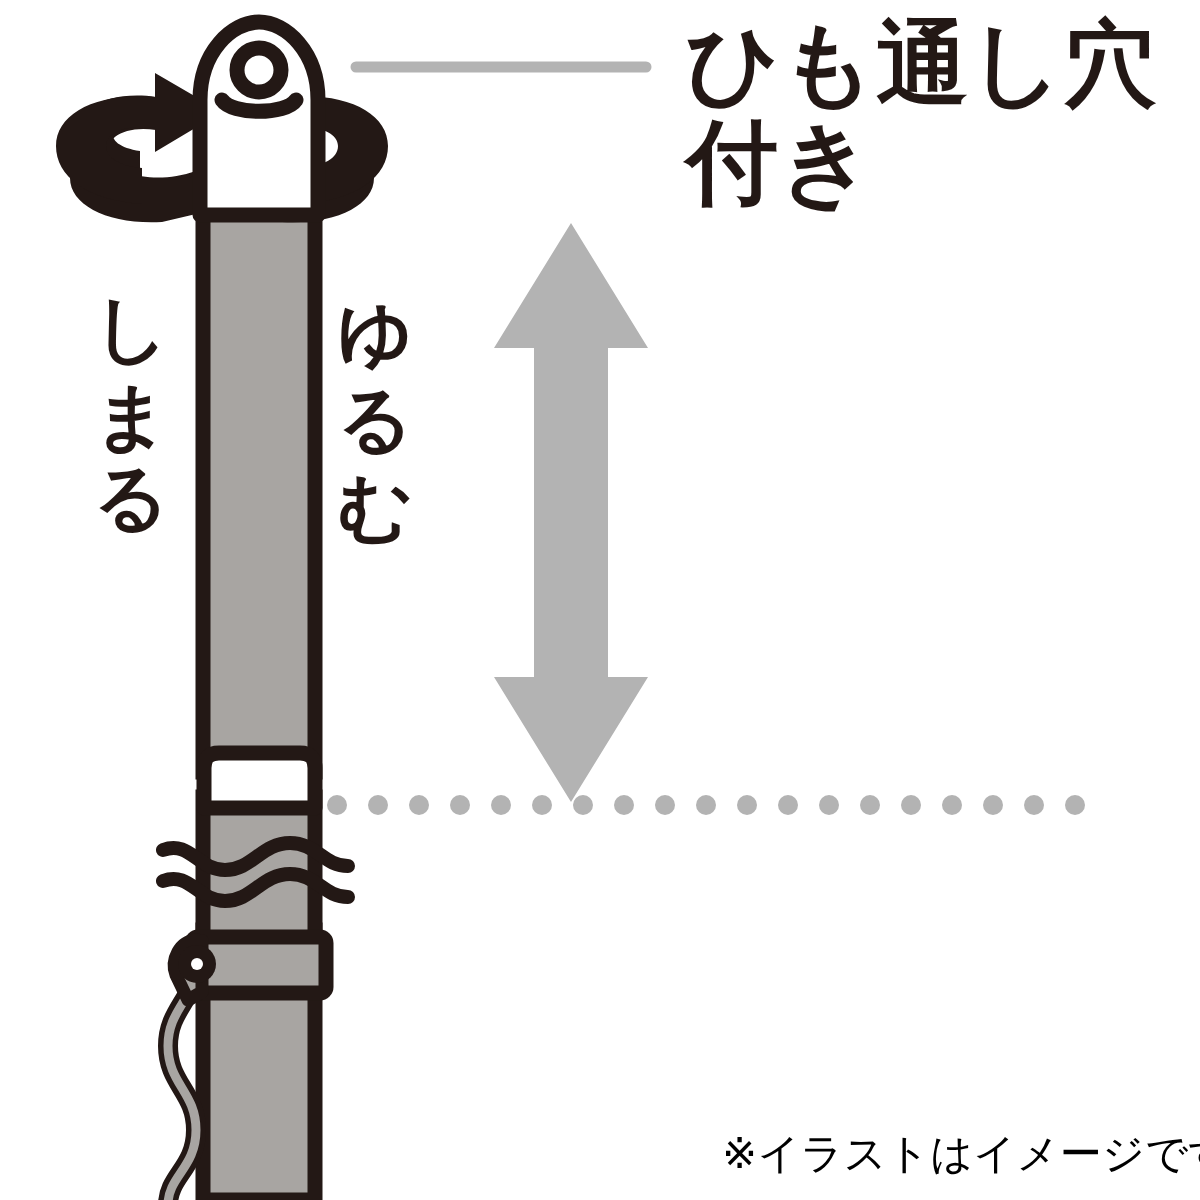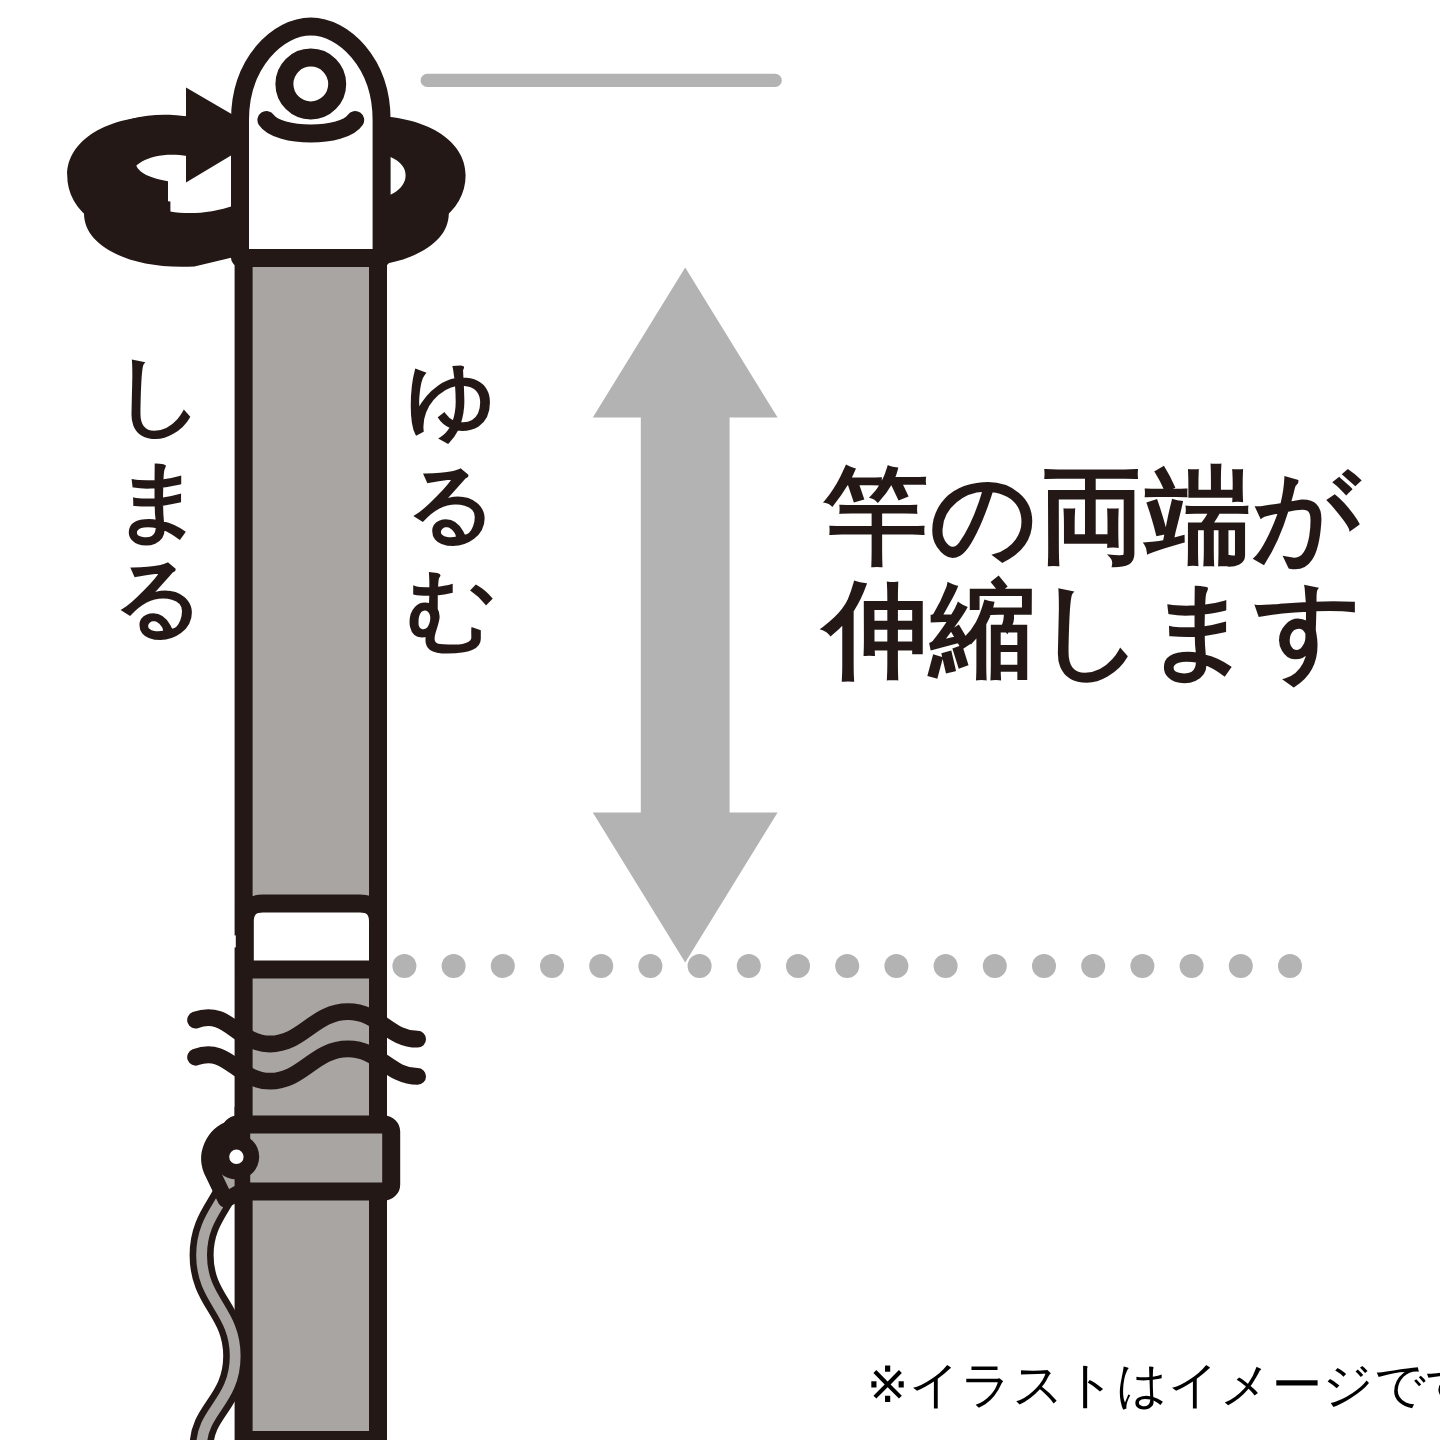--- a/index.html
+++ b/index.html
@@ -175,23 +175,23 @@
     </g>
 
     <path d="M 200 215 L 200 100 C 200 52 232 22 259 22
              C 286 22 318 52 318 100 L 318 215 Z" fill="#ffffff" stroke="#231815" stroke-width="15" stroke-linejoin="round"></path>
 
     <circle cx="259" cy="70" r="22" fill="#ffffff" stroke="#231815" stroke-width="15"></circle>
 
     <path d="M 222 100 C 232 115 286 115 296 100" fill="none" stroke="#231815" stroke-width="15" stroke-linecap="round"></path>
   </svg>
 
+  <div class="jp-head" id="label-cord-hole">ひも通し穴
+付き</div>
 
-  <div class="jp-head" id="label-extends">竿の両端が
-伸縮します</div>
 
   <div class="jp-vert" id="label-tighten">しまる</div>
 
   <div class="jp-vert" id="label-loosen">ゆるむ</div>
 
   <div id="label-disclaimer">※イラストはイメージです</div>
 
 </div>
 
 </body></html>

